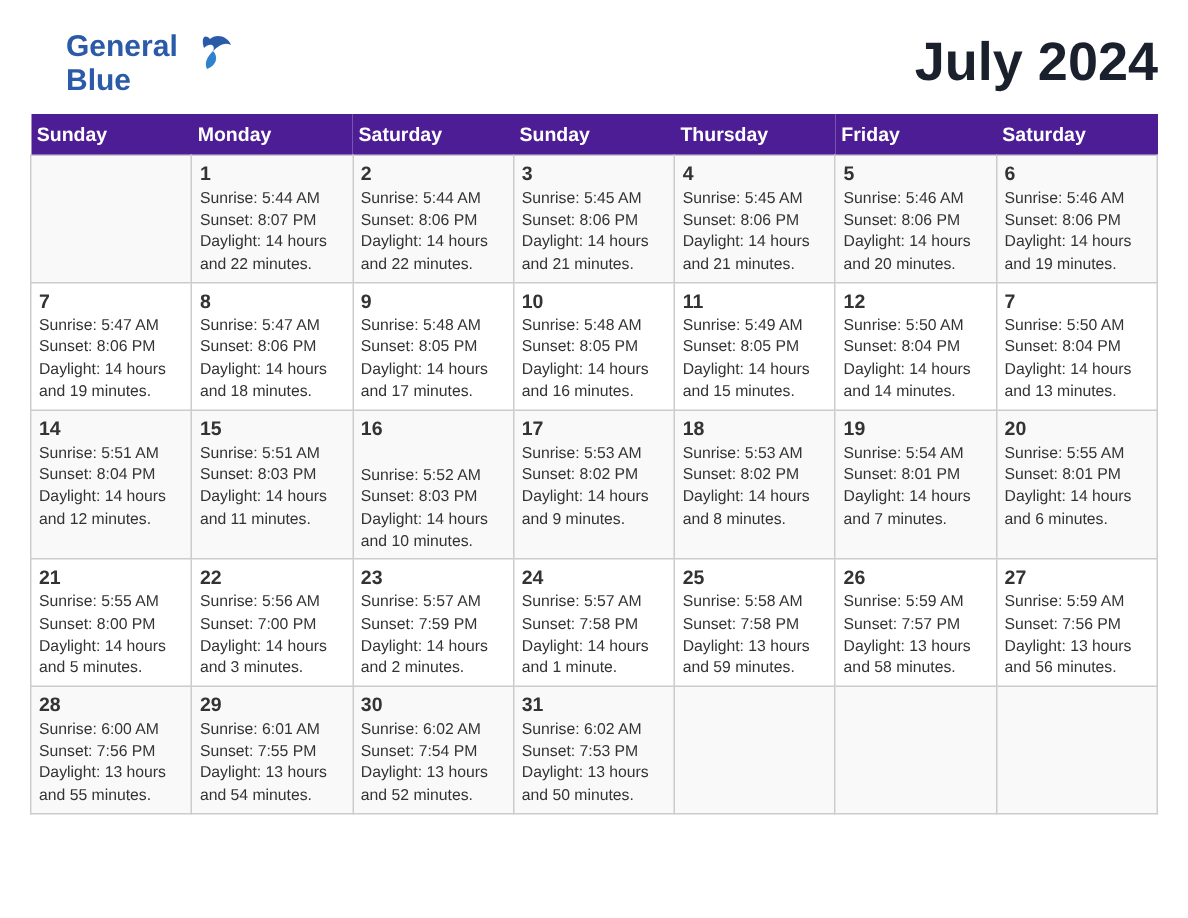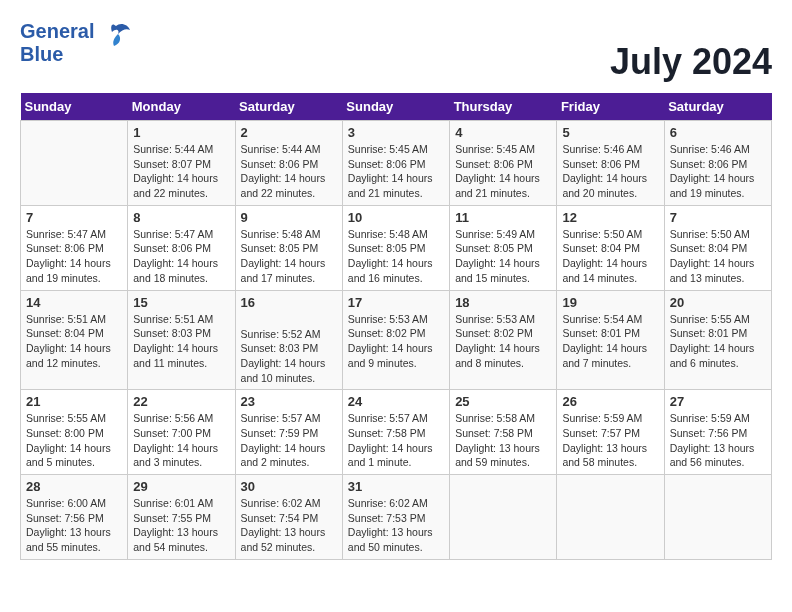--- a/index.html
+++ b/index.html
@@ -13,24 +13,24 @@
     .header-section {
       display: flex;
       justify-content: space-between;
       align-items: flex-start;
       margin-bottom: 10px;
     }
     .logo {
       display: flex;
       flex-direction: column;
       align-items: flex-end;
+      margin-left: 24px;
     }
     .title-section {
       text-align: right;
-      margin-top: 21px;
     }
     .month-year {
       font-size: 36px;
       font-weight: bold;
       color: #1a202c;
     }
     .location {
       font-size: 15px;
       color: #4a5568;
     }

